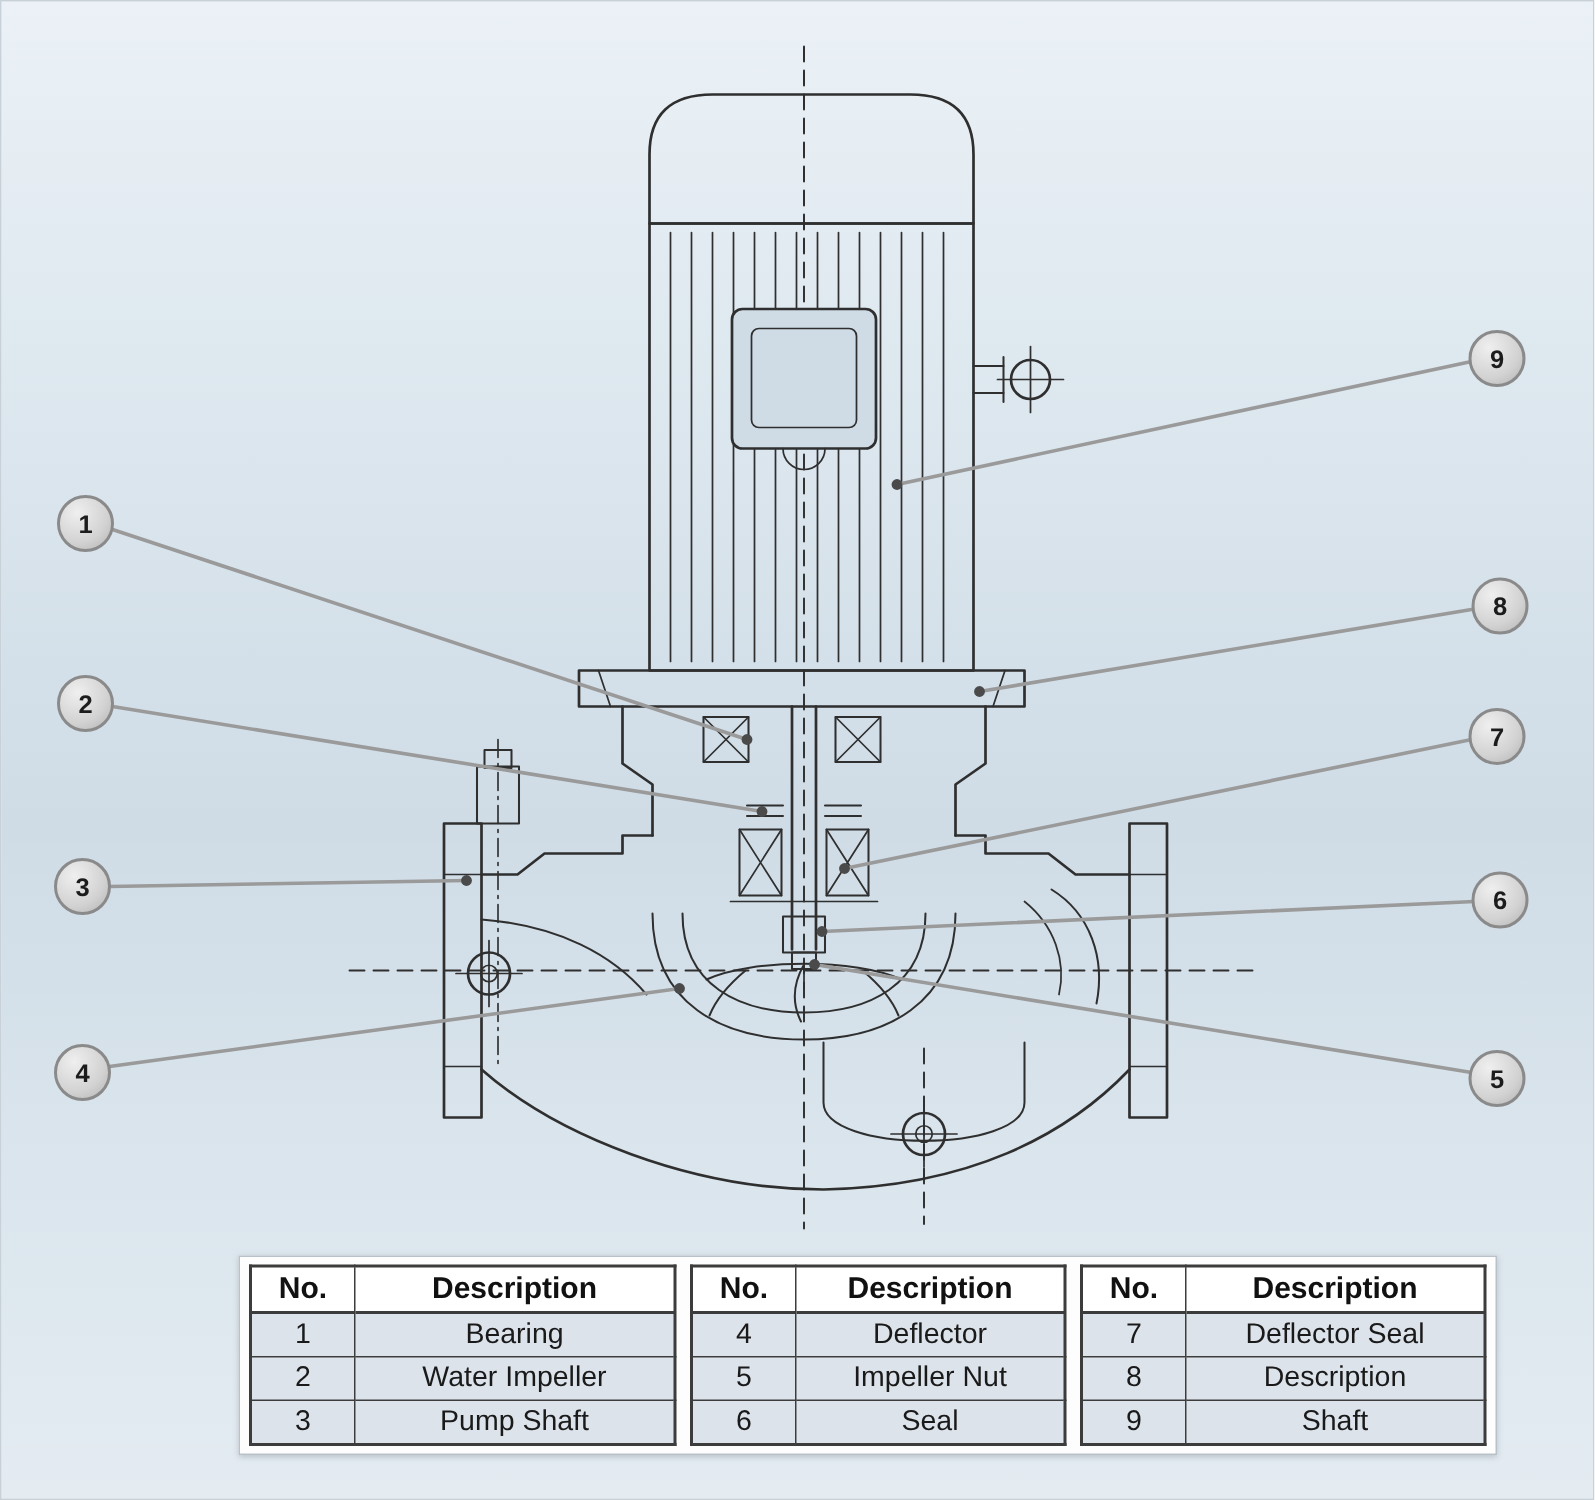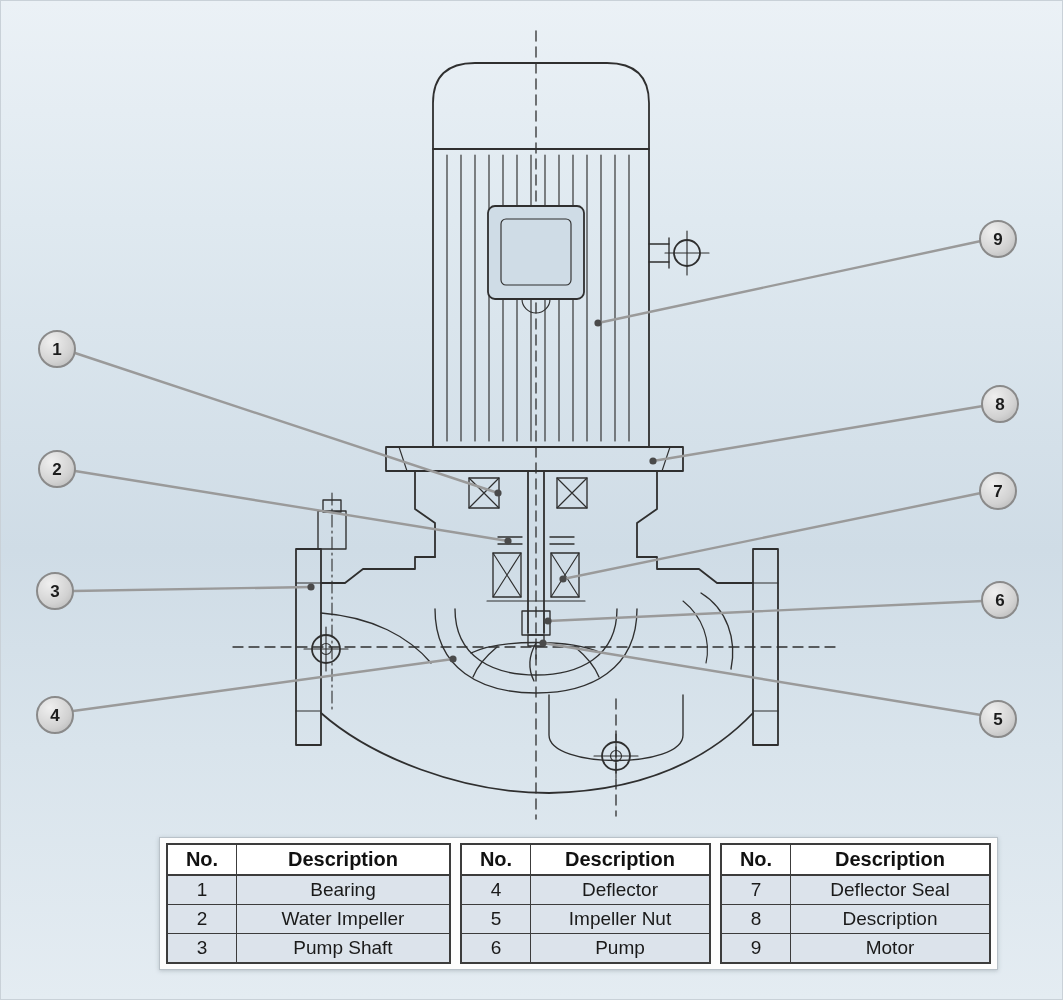--- a/index.html
+++ b/index.html
@@ -260,21 +260,21 @@
         <tr>
           <td class="no">4</td>
           <td class="desc">Deflector</td>
         </tr>
         <tr>
           <td class="no">5</td>
           <td class="desc">Impeller Nut</td>
         </tr>
         <tr>
           <td class="no">6</td>
-          <td class="desc">Pump</td>
+          <td class="desc">Seal</td>
         </tr>
       </tbody>
     </table>
 
     <table class="parts t3">
       <thead>
         <tr>
           <th class="no">No.</th>
           <th class="desc">Description</th>
         </tr>
@@ -283,19 +283,19 @@
         <tr>
           <td class="no">7</td>
           <td class="desc">Deflector Seal</td>
         </tr>
         <tr>
           <td class="no">8</td>
           <td class="desc">Description</td>
         </tr>
         <tr>
           <td class="no">9</td>
-          <td class="desc">Motor</td>
+          <td class="desc">Shaft</td>
         </tr>
       </tbody>
     </table>
 
   </div>
 </div>
 
 </body></html>

